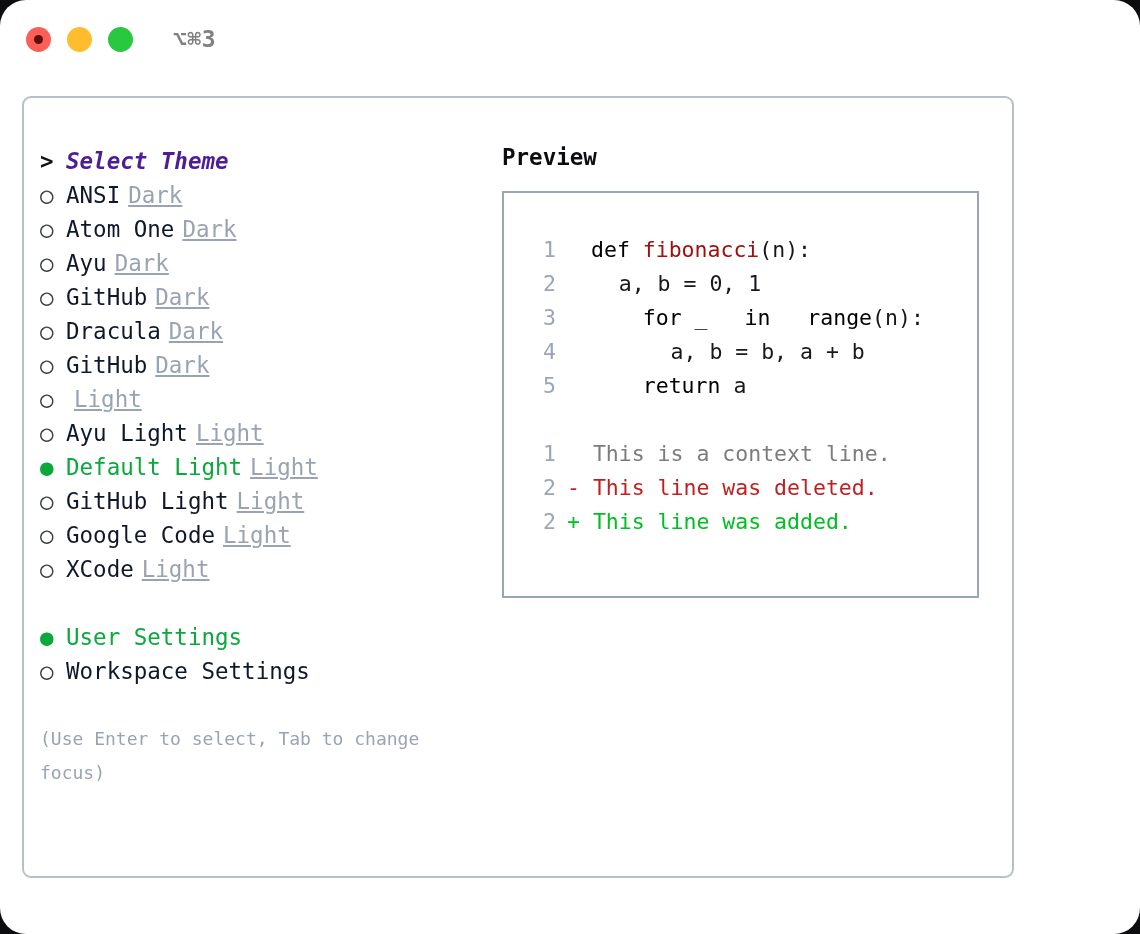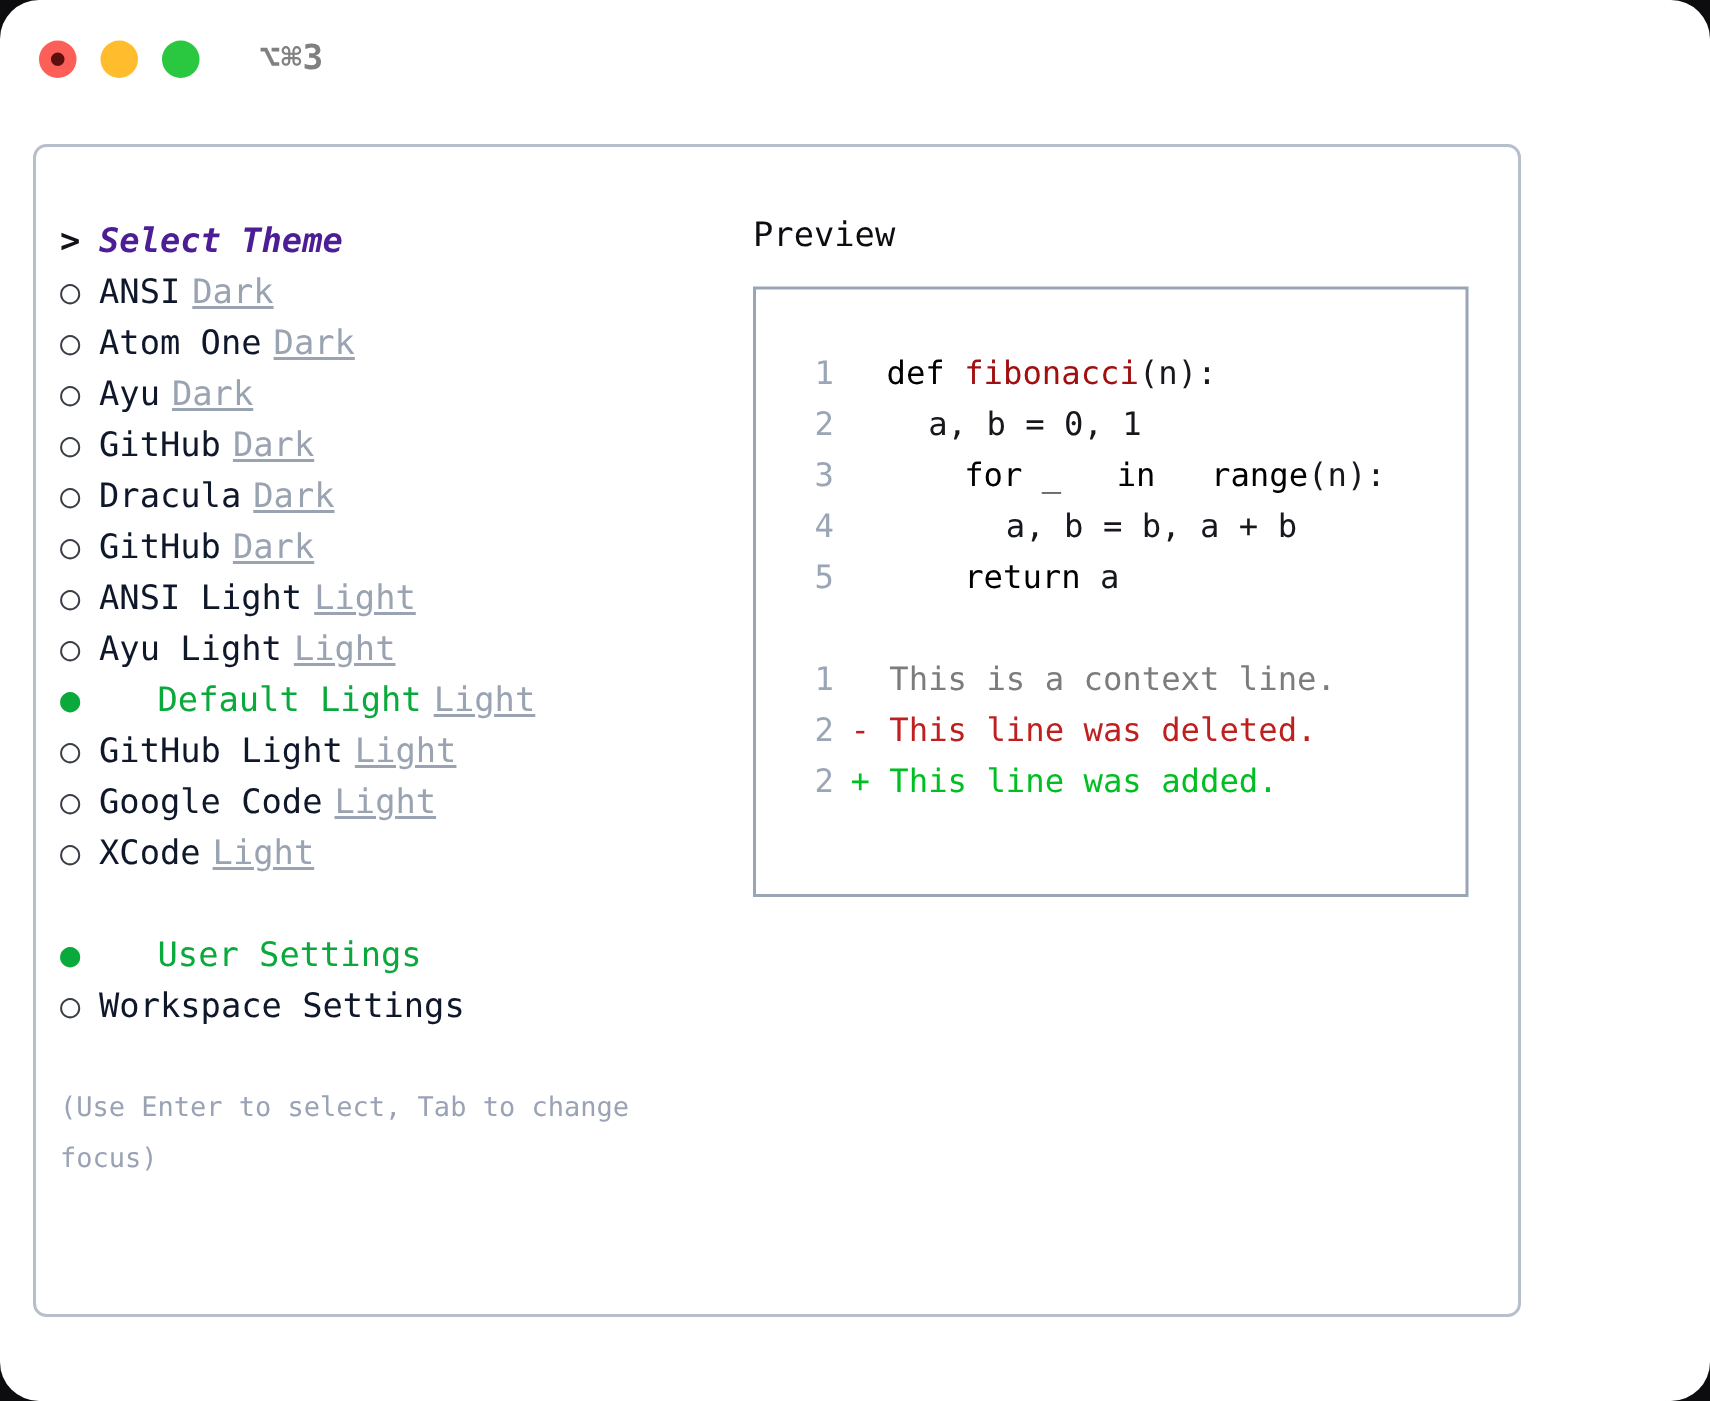--- a/index.html
+++ b/index.html
@@ -84,37 +84,37 @@
     width: 26px;
     flex: 0 0 26px;
     color: #3a3f47;
     font-size: 22.5px;
   }
   .marker.sel { color: #0aa93c; }
   .marker.caret { color: #111318; font-weight: bold; }
 
   .label { color: #0f172a; }
   .label.headline { font-weight: bold; color: #4c1d95; font-style: italic; }
-  .label.selected { color: #0aa93c; margin-left: 39px; }
+  .label.selected { color: #0aa93c; }
   .suffix { color: #9aa3b2; margin-left: 8px; text-decoration: underline; }
 
   .spacer { height: 34px; }
 
   .hint {
     color: #9aa3b5;
     font-size: 18px;
     line-height: 34px;
     max-width: 408px;
     white-space: pre-wrap;
   }
 
   
   .preview-title {
     font-size: 22.5px;
-    font-weight: normal;
+    font-weight: bold;
     color: #0b0d11;
     margin-bottom: 21px;
   }
   .code-panel {
     width: 477px;
     height: 407px;
     border: 2px solid #9aa5b6;
     background: #ffffff;
     padding: 40px 0 0 18px;
   }
@@ -168,21 +168,21 @@
             <span class="label headline">Select Theme</span>
           </div>
 
           <div id="theme-rows">
               <div class="row"><span class="marker">○</span><span class="label">ANSI</span><span class="suffix">Dark</span></div>
               <div class="row"><span class="marker">○</span><span class="label">Atom One</span><span class="suffix">Dark</span></div>
               <div class="row"><span class="marker">○</span><span class="label">Ayu</span><span class="suffix">Dark</span></div>
               <div class="row"><span class="marker">○</span><span class="label">GitHub</span><span class="suffix">Dark</span></div>
               <div class="row"><span class="marker">○</span><span class="label">Dracula</span><span class="suffix">Dark</span></div>
               <div class="row"><span class="marker">○</span><span class="label">GitHub</span><span class="suffix">Dark</span></div>
-              <div class="row"><span class="marker">○</span><span class="label">ANSI Light</span><span class="suffix">Light</span></div>
+              <div class="row"><span class="marker">○</span><span class="suffix">Light</span></div>
               <div class="row"><span class="marker">○</span><span class="label">Ayu Light</span><span class="suffix">Light</span></div>
               <div class="row"><span class="marker sel">●</span><span class="label selected">Default Light</span><span class="suffix">Light</span></div>
               <div class="row"><span class="marker">○</span><span class="label">GitHub Light</span><span class="suffix">Light</span></div>
               <div class="row"><span class="marker">○</span><span class="label">Google Code</span><span class="suffix">Light</span></div>
               <div class="row"><span class="marker">○</span><span class="label">XCode</span><span class="suffix">Light</span></div>
             </div>
         </div>
 
         <div class="spacer"></div>
 

